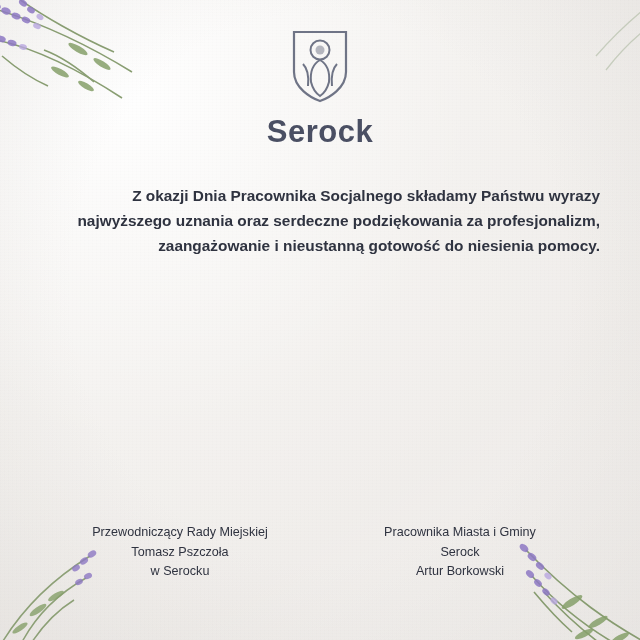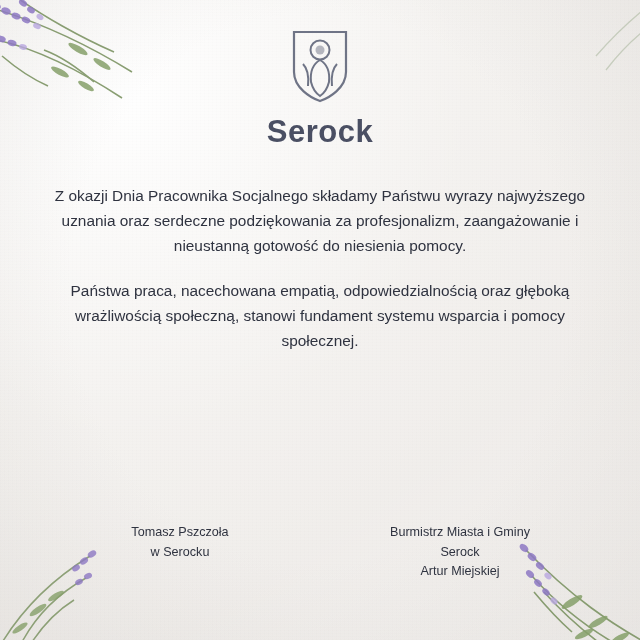--- a/index.html
+++ b/index.html
@@ -72,24 +72,25 @@
     margin-top: 10px;
     font-size: 31px;
     font-weight: bold;
     letter-spacing: 0.5px;
     color: #4a4f63;
   }
 
   #body-text {
     margin-top: 34px;
     width: 100%;
-    text-align: center;
+    text-align: right;
     color: #2f3340;
     font-size: 15.4px;
     line-height: 1.62;
+    font-weight: bold;
   }
   .para {
     margin: 0 0 20px 0;
   }
   .para:last-child { margin-bottom: 0; }
 
   #signatures {
     margin-top: auto;
     margin-bottom: 36px;
     width: 100%;
@@ -218,29 +219,29 @@
       <circle cx="31" cy="22" r="4.5" fill="#6f7486" opacity="0.5"></circle>
       <path d="M31,32 C24,36 21,44 22,54 C24,62 28,66 31,68 C34,66 38,62 40,54 C41,44 38,36 31,32 Z" fill="none" stroke="#6f7486" stroke-width="2"></path>
       <path d="M14,36 C18,40 20,48 19,58" fill="none" stroke="#6f7486" stroke-width="2"></path>
       <path d="M48,36 C44,40 42,48 43,58" fill="none" stroke="#6f7486" stroke-width="2"></path>
     </svg>
 
     <div id="brand">Serock</div>
 
     <div id="body-text">
       <p class="para">Z okazji Dnia Pracownika Socjalnego składamy Państwu wyrazy najwyższego uznania oraz serdeczne podziękowania za profesjonalizm, zaangażowanie i nieustanną gotowość do niesienia pomocy.</p>
-      <p class="para">Państwa praca, nacechowana empatią, odpowiedzialnością oraz głęboką wrażliwością społeczną, stanowi fundament systemu wsparcia i pomocy społecznej.</p>
     </div>
 
     <div id="signatures">
       <div class="sig">
+        <span class="sig-line">Przewodniczący Rady Miejskiej</span>
         <span class="sig-line">Tomasz Pszczoła</span>
         <span class="sig-line">w Serocku</span>
       </div>
       <div class="sig">
-        <span class="sig-line">Burmistrz Miasta i Gminy</span>
+        <span class="sig-line">Pracownika Miasta i Gminy</span>
         <span class="sig-line">Serock</span>
-        <span class="sig-line">Artur Miejskiej</span>
+        <span class="sig-line">Artur Borkowski</span>
       </div>
     </div>
 
   </div>
 </div>
 
 </body></html>

